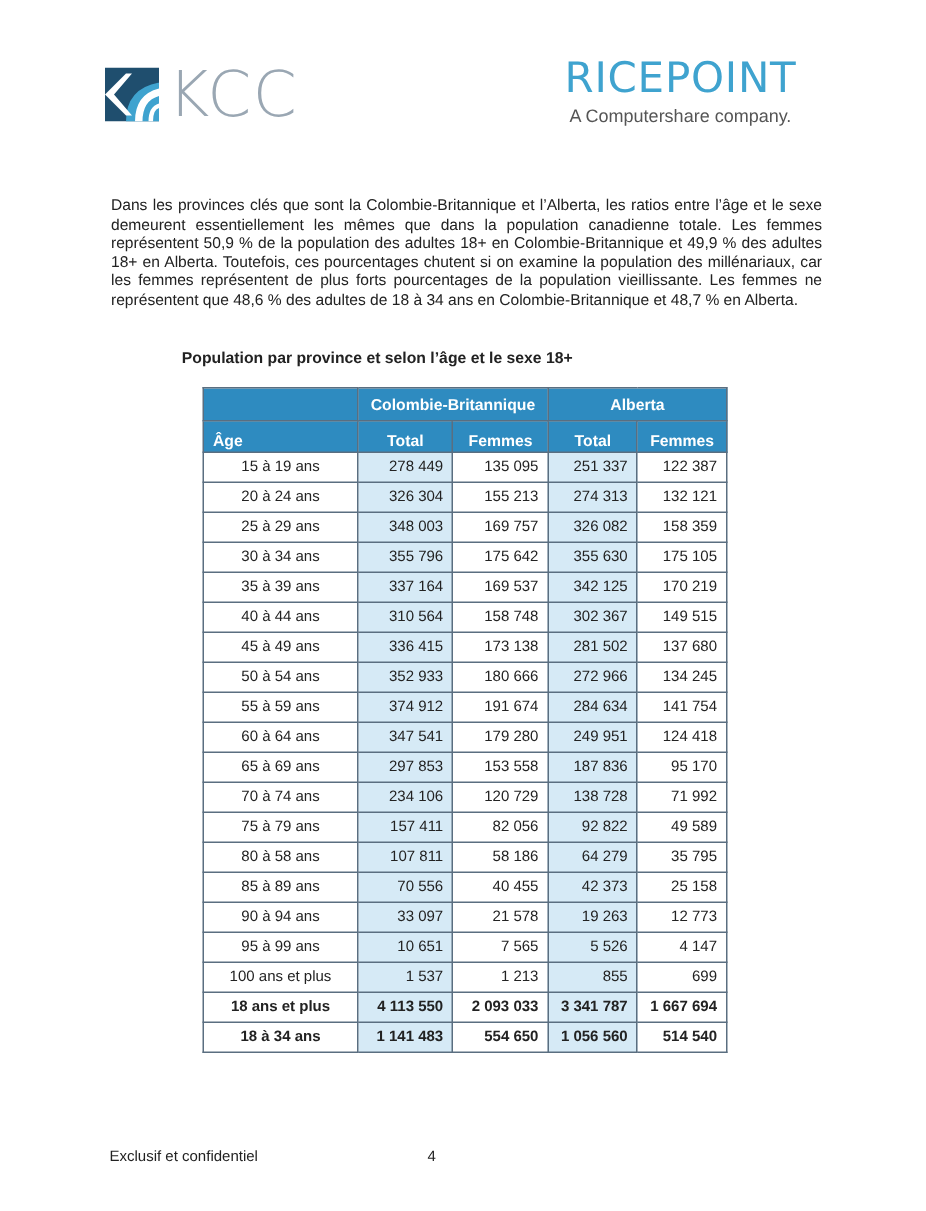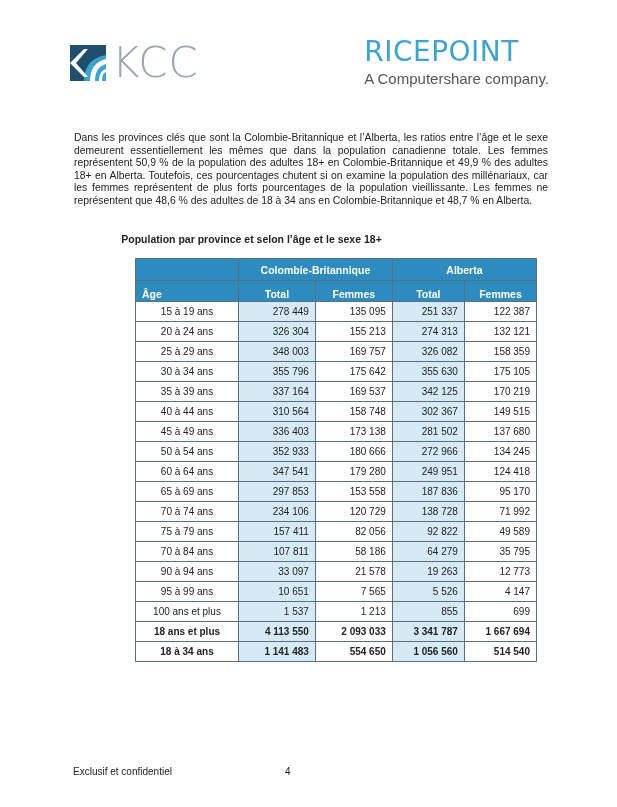--- a/index.html
+++ b/index.html
@@ -1,25 +1,25 @@
 <!DOCTYPE html>
 <html><head>
 <meta charset="utf-8">
 <style>
   html, body { margin: 0; padding: 0; background: #ffffff; }
   body { width: 617px; height: 807px; position: relative; overflow: hidden; font-family: "Liberation Sans", sans-serif; color: #222; }
   .logo-kcc { position: absolute; left: 70px; top: 42px; display: flex; align-items: center; }
   .kcc-mark { width: 36px; height: 36px; position: relative; }
   .kcc-text { font-size: 42px; color: #9aa7b3; margin-left: 6px; letter-spacing: 1px; line-height: 1; font-family: "DejaVu Sans", sans-serif; font-weight: 300; }
-  .logo-rp { position: absolute; right: 68px; top: 38px; text-align: left; }
+  .logo-rp { position: absolute; right: 86px; top: 38px; text-align: center; }
   .rp-text { font-size: 28px; color: #3fa3cf; letter-spacing: 0.5px; line-height: 1; font-family: "DejaVu Sans", sans-serif; }
-  .rp-sub { font-size: 15px; color: #555; margin-top: 4px; }
+  .rp-sub { font-size: 12px; color: #555; margin-top: 4px; }
   .para { position: absolute; left: 74px; top: 122px; width: 474px; font-size: 10.4px; line-height: 12.5px; text-align: justify; color: #222; }
   .table-title { position: absolute; left: 0; width: 503px; top: 233px; text-align: center; font-size: 10.5px; font-weight: bold; color: #222; }
-  table { position: absolute; left: 135px; top: 258px; width: 402px; border-collapse: collapse; font-size: 10px; }
+  table { position: absolute; left: 135px; top: 258px; width: 350px; border-collapse: collapse; font-size: 10px; }
   th, td { border: 1px solid #5a6e80; padding: 0 6px; height: 19px; }
   th { background: #2e8bc0; color: #fff; font-weight: bold; font-size: 10.5px; }
   .h1 th { height: 21px; text-align: center; }
   .h2 th { height: 19px; text-align: center; vertical-align: bottom; padding-bottom: 1px; margin-left: 48px; }
   .h2 th.age { text-align: left; }
   td { text-align: right; color: #222; }
   td.age { text-align: center; width: 90px; }
   td.hl { background: #d6eaf6; }
   tr.bold td { font-weight: bold; }
   .footer-left { position: absolute; left: 73px; top: 766px; font-size: 10px; color: #222; }
@@ -103,33 +103,40 @@
       </tr>
       <tr>
         <td class="age">40 à 44 ans</td>
         <td class="hl">310 564</td>
         <td>158 748</td>
         <td class="hl">302 367</td>
         <td>149 515</td>
       </tr>
       <tr>
         <td class="age">45 à 49 ans</td>
-        <td class="hl">336 403</td>
+        <td class="hl">336 415</td>
         <td>173 138</td>
         <td class="hl">281 502</td>
         <td>137 680</td>
       </tr>
       <tr>
         <td class="age">50 à 54 ans</td>
         <td class="hl">352 933</td>
         <td>180 666</td>
         <td class="hl">272 966</td>
         <td>134 245</td>
       </tr>
       <tr>
+        <td class="age">55 à 59 ans</td>
+        <td class="hl">374 912</td>
+        <td>191 674</td>
+        <td class="hl">284 634</td>
+        <td>141 754</td>
+      </tr>
+      <tr>
         <td class="age">60 à 64 ans</td>
         <td class="hl">347 541</td>
         <td>179 280</td>
         <td class="hl">249 951</td>
         <td>124 418</td>
       </tr>
       <tr>
         <td class="age">65 à 69 ans</td>
         <td class="hl">297 853</td>
         <td>153 558</td>
@@ -144,25 +151,32 @@
         <td>71 992</td>
       </tr>
       <tr>
         <td class="age">75 à 79 ans</td>
         <td class="hl">157 411</td>
         <td>82 056</td>
         <td class="hl">92 822</td>
         <td>49 589</td>
       </tr>
       <tr>
-        <td class="age">70 à 84 ans</td>
+        <td class="age">80 à 58 ans</td>
         <td class="hl">107 811</td>
         <td>58 186</td>
         <td class="hl">64 279</td>
         <td>35 795</td>
+      </tr>
+      <tr>
+        <td class="age">85 à 89 ans</td>
+        <td class="hl">70 556</td>
+        <td>40 455</td>
+        <td class="hl">42 373</td>
+        <td>25 158</td>
       </tr>
       <tr>
         <td class="age">90 à 94 ans</td>
         <td class="hl">33 097</td>
         <td>21 578</td>
         <td class="hl">19 263</td>
         <td>12 773</td>
       </tr>
       <tr>
         <td class="age">95 à 99 ans</td>

